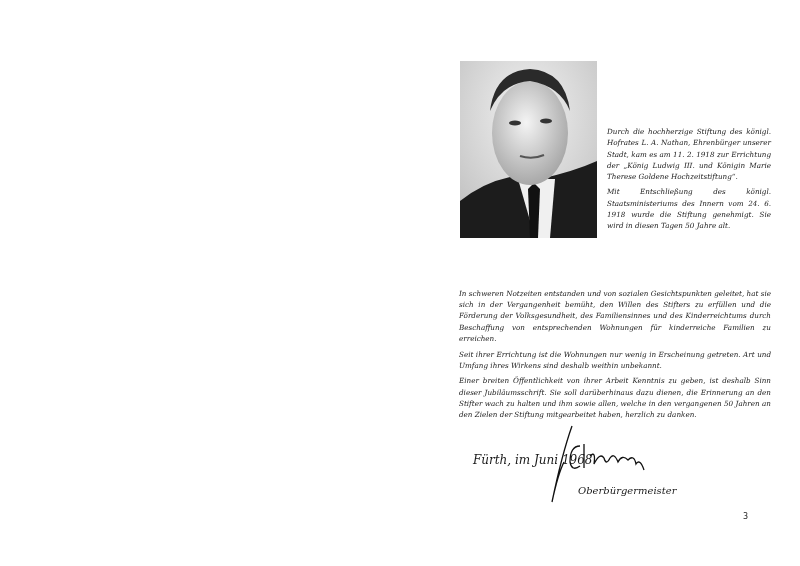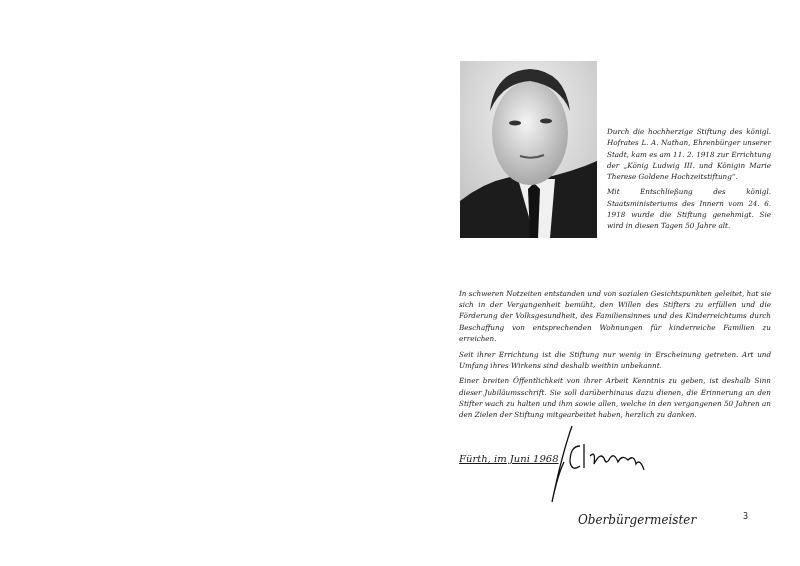--- a/index.html
+++ b/index.html
@@ -17,27 +17,27 @@
       position: absolute; left: 603px; top: 126px; width: 168px;
       font-size: 7.2px; line-height: 11.3px; font-style: italic;
     }
     .caption p { margin: 0 0 4px 4px; text-align: justify; }
     .body-text {
       position: absolute; left: 459px; top: 244px; width: 312px;
       font-size: 7.2px; line-height: 11.2px; font-style: italic; margin-top: 44px;
     }
     .body-text p { margin: 0 0 4.5px 0; text-align: justify; }
     .place-date {
-      position: absolute; left: 459px; top: 453px; font-size: 10px; font-style: italic; text-decoration: underline;
+      position: absolute; left: 473px; top: 453px; font-size: 12px; font-style: italic;
     }
     .signature {
       position: absolute; left: 544px; top: 424px; width: 120px; height: 82px;
     }
     .sig-title {
-      position: absolute; left: 578px; top: 485px; font-size: 12px; font-style: italic; margin-top: 28px;
+      position: absolute; left: 578px; top: 485px; font-size: 10px; font-style: italic;
     }
     .page-number {
       position: absolute; left: 743px; top: 512px; font-size: 8px; font-family: "DejaVu Sans", sans-serif;
     }
   </style>
 </head>
 <body>
 
 <div class="page">
 
@@ -65,21 +65,21 @@
     </svg>
   </div>
 
   <div class="caption">
     <p>Durch die hochherzige Stiftung des königl. Hofrates L. A. Nathan, Ehrenbürger unserer Stadt, kam es am 11. 2. 1918 zur Errichtung der „König Ludwig III. und Königin Marie Therese Goldene Hochzeitstiftung“.</p>
     <p>Mit Entschließung des königl. Staatsministeriums des Innern vom 24. 6. 1918 wurde die Stiftung genehmigt. Sie wird in diesen Tagen 50 Jahre alt.</p>
   </div>
 
   <div class="body-text">
     <p>In schweren Notzeiten entstanden und von sozialen Gesichtspunkten geleitet, hat sie sich in der Vergangenheit bemüht, den Willen des Stifters zu erfüllen und die Förderung der Volksgesundheit, des Familiensinnes und des Kinderreichtums durch Beschaffung von entsprechenden Wohnungen für kinderreiche Familien zu erreichen.</p>
-    <p>Seit ihrer Errichtung ist die Stiftung nur wenig in Erscheinung getreten. Art und Umfang ihres Wirkens sind deshalb weithin unbekannt.</p>
+    <p>Seit ihrer Errichtung ist die Wohnungen nur wenig in Erscheinung getreten. Art und Umfang ihres Wirkens sind deshalb weithin unbekannt.</p>
     <p>Einer breiten Öffentlichkeit von ihrer Arbeit Kenntnis zu geben, ist deshalb Sinn dieser Jubiläumsschrift. Sie soll darüberhinaus dazu dienen, die Erinnerung an den Stifter wach zu halten und ihm sowie allen, welche in den vergangenen 50 Jahren an den Zielen der Stiftung mitgearbeitet haben, herzlich zu danken.</p>
   </div>
 
   <div class="place-date">Fürth, im Juni 1968</div>
 
   <svg class="signature" viewBox="0 0 120 82">
     <path d="M28 2 Q18 30 8 78 Q14 50 20 38" stroke="#111" stroke-width="1.3" fill="none"></path>
     <path d="M36 22 Q26 22 26 38 Q28 48 36 42" stroke="#111" stroke-width="1.3" fill="none"></path>
     <path d="M40 20 L40 44 M46 32 Q52 26 50 40 Q56 28 60 34 Q62 42 66 34 Q70 28 74 38 Q78 30 84 36 Q90 30 92 40 Q96 34 100 46" stroke="#111" stroke-width="1.3" fill="none"></path>
   </svg>

